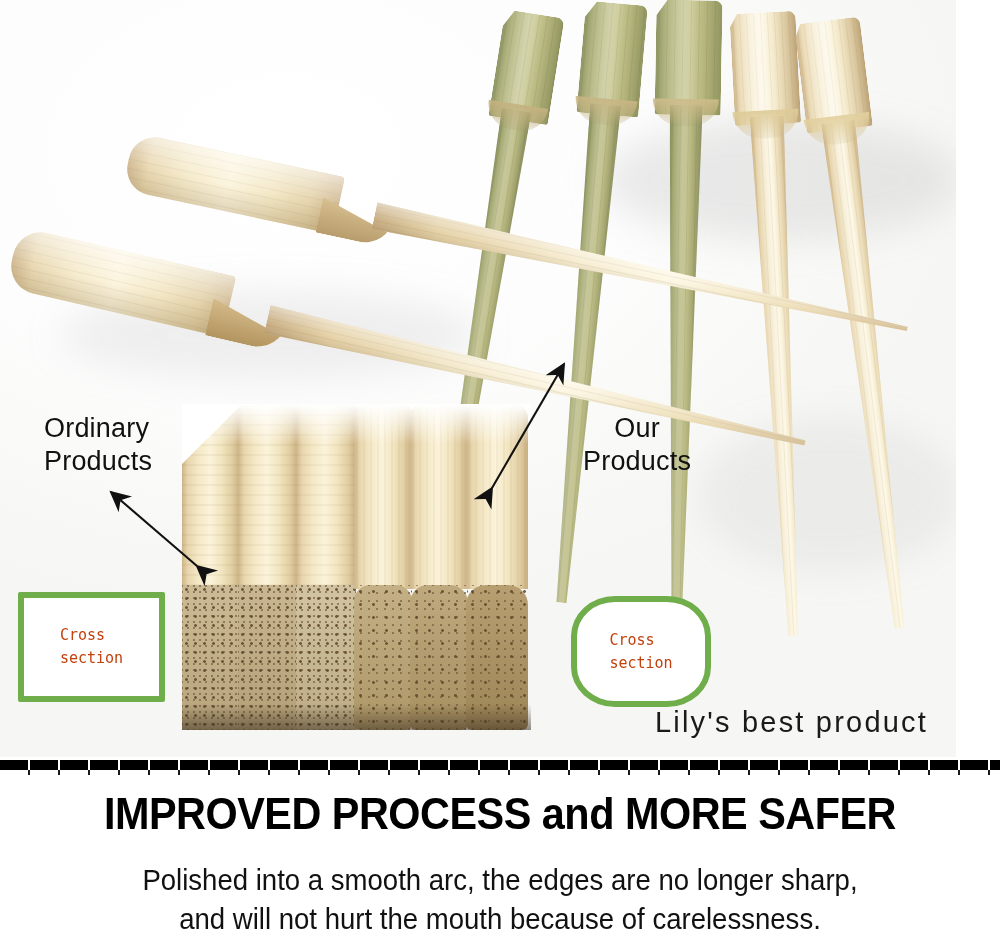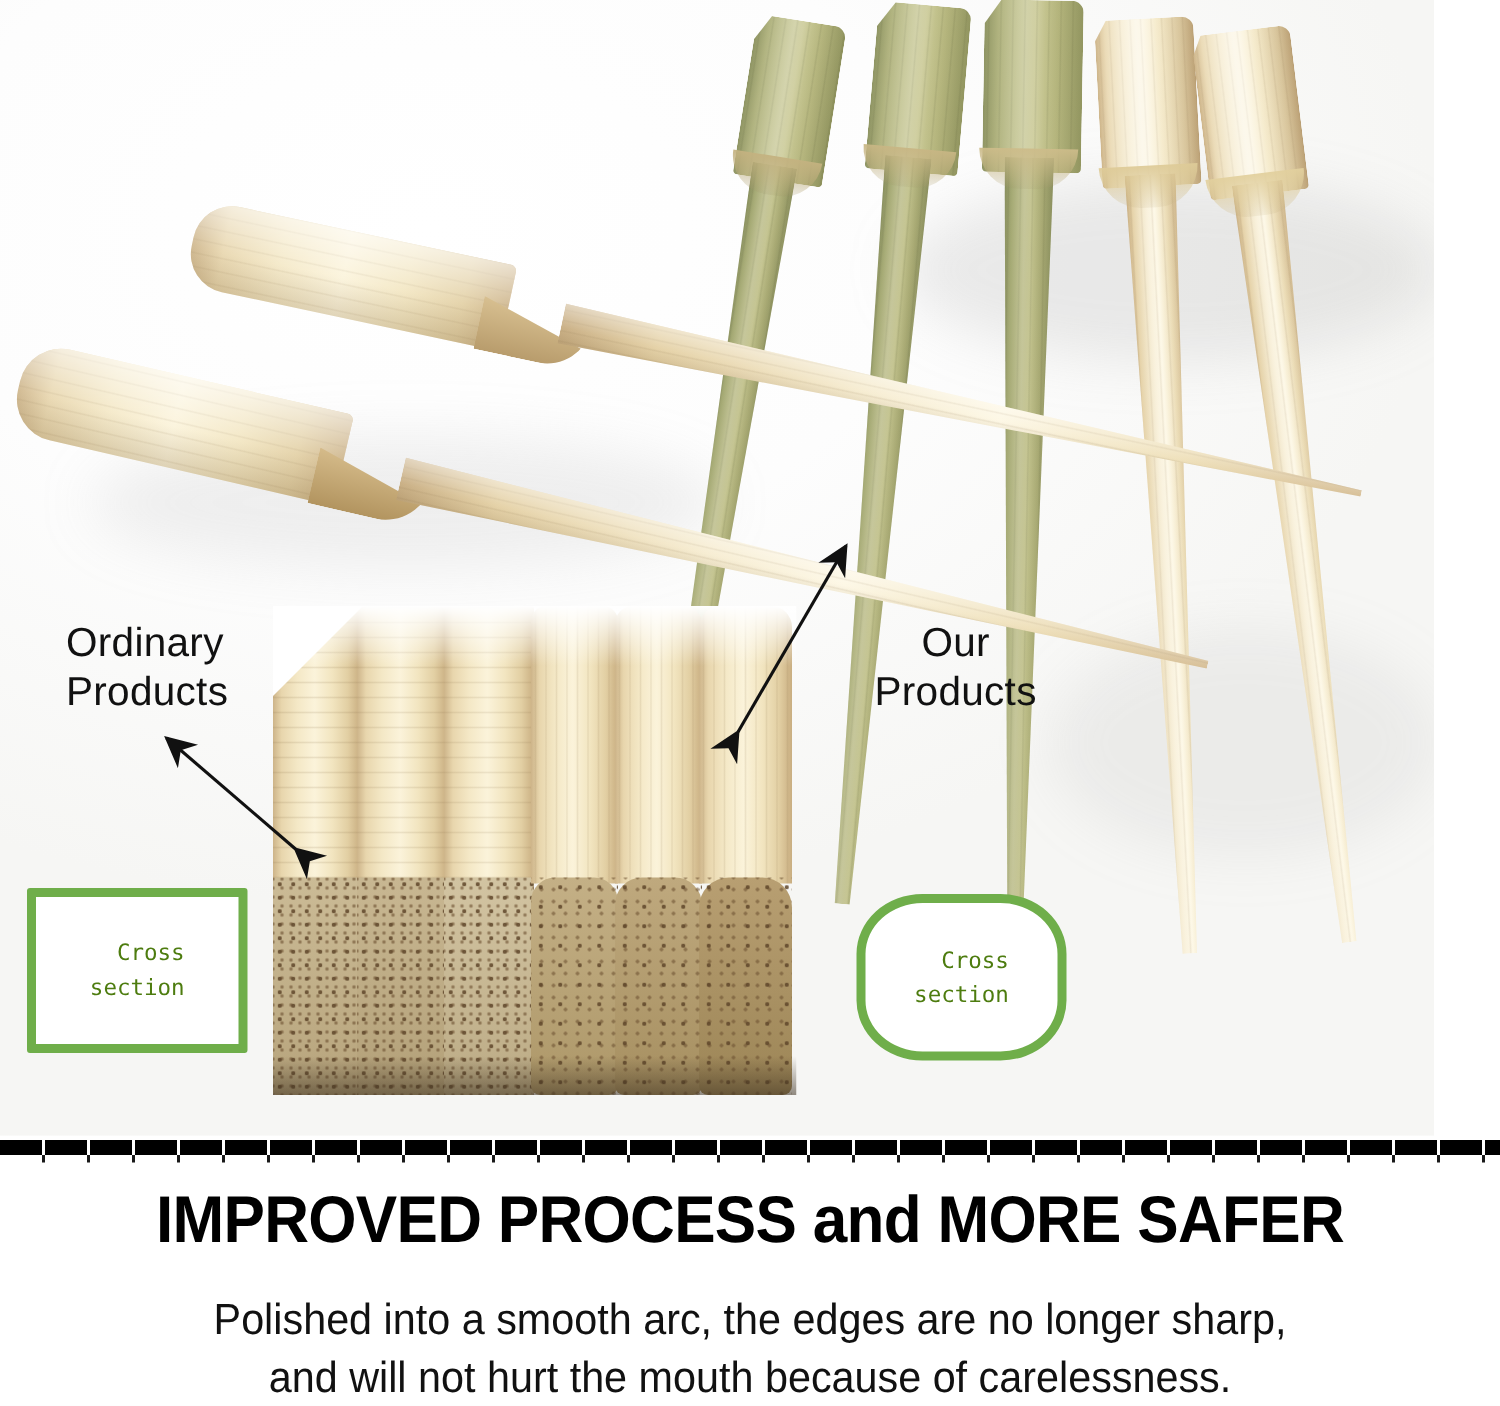--- a/index.html
+++ b/index.html
@@ -63,21 +63,21 @@
   
   .lbl{position:absolute;font-family:"Liberation Sans",sans-serif;font-size:27px;
        line-height:33px;color:#111;letter-spacing:.2px;}
 
   
   .csbox{position:absolute;border:6px solid #6fae4a;background:#fff;
          display:flex;align-items:center;justify-content:center;}
   #csbox-left{left:18px;top:592px;width:135px;height:98px;border-radius:2px;}
   #csbox-right{left:571px;top:596px;width:128px;height:99px;border-radius:44px/40px;}
   .csboxTxt{font-family:"DejaVu Sans Mono","Liberation Mono",monospace;
-            font-size:15px;line-height:23px;color:#4d7c0f;text-align:right;white-space:pre-line;}
+            font-size:15px;line-height:23px;color:#c2410c;text-align:left;white-space:pre-line;}
 
   
   #brand{position:absolute;right:28px;top:706px;font-family:"Liberation Sans",sans-serif;
          font-size:29px;color:#1a1a1a;letter-spacing:2.2px;font-weight:400;white-space:nowrap;}
 
   
   #divider{position:absolute;left:0;top:760px;width:1000px;height:16px;}
   #divBar{position:absolute;left:0;top:0;width:1000px;height:10px;background:#000;}
   #divGaps{position:absolute;left:0;top:0;width:1000px;height:10px;
       background:repeating-linear-gradient(90deg,
@@ -282,20 +282,21 @@
 
     <div class="csbox" id="csbox-left">
       <div class="csboxTxt">Cross
 section</div>
     </div>
     <div class="csbox" id="csbox-right">
       <div class="csboxTxt">Cross
 section</div>
     </div>
 
+    <div id="brand">Lily's best product</div>
   </div>
 
   <div id="divider">
     <div id="divBar"></div>
     <div id="divGaps"></div>
     <div id="divTicks"></div>
   </div>
 
   <div id="headline">IMPROVED PROCESS and MORE SAFER</div>
   <div id="subtext">Polished into a smooth arc, the edges are no longer sharp,

